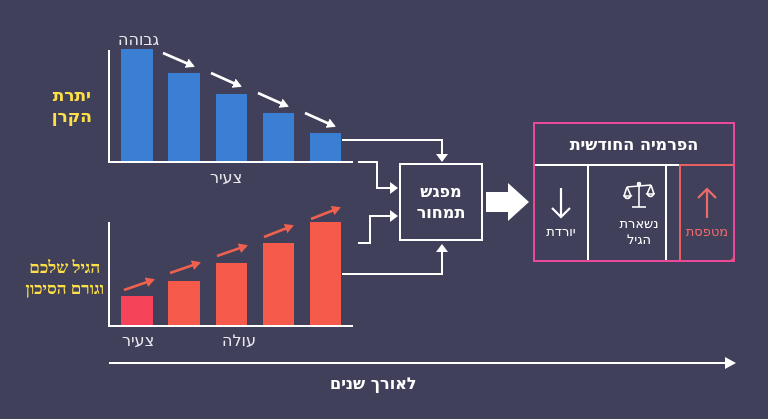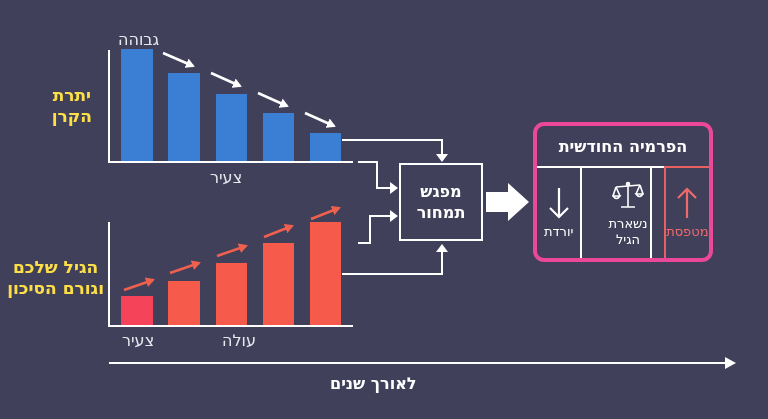--- a/index.html
+++ b/index.html
@@ -18,22 +18,22 @@
     text-align:center; direction:rtl; color:#fde047;
   }
   .small-lbl { font-size:16px; color:#e8e8ee; }
   .center-box {
     position:absolute; left:399px; top:163px; width:84px; height:78px;
     border:2px solid #ffffff; border-radius:0; box-sizing:border-box;
     display:flex; flex-direction:column; align-items:center; justify-content:center;
   }
   .center-box span { font-weight:bold; font-size:16px; line-height:21px; direction:rtl; }
   .premium {
-    position:absolute; left:533px; top:122px; width:180px; height:140px;
-    border:4px solid #ec4899; border-radius:11px; box-sizing:border-box;
+    position:absolute; left:533px; top:122px; width:202px; height:140px;
+    border:2px solid #ec4899; border-radius:0; box-sizing:border-box;
     overflow:hidden;
   }
   .premium-title {
     height:42px; display:flex; align-items:center; justify-content:center;
     border-bottom:2px solid #ffffff; box-sizing:border-box;
     font-weight:bold; font-size:16px; direction:rtl;
   }
   .cells { position:absolute; left:0; top:42px; right:0; bottom:0; display:flex; }
   .cell {
     flex:1; display:flex; flex-direction:column; align-items:center; justify-content:center;
@@ -48,21 +48,21 @@
 </head>
 <body>
 
 <div class="abs side-title" style="right:676px; top:85px;">
   <div>יתרת</div>
   <div>הקרן</div>
 </div>
 
 <div class="abs lbl small-lbl" style="left:118px; top:30px;">גבוהה</div>
 
-<div class="abs side-title" style="right:664px; top:257px;">
+<div class="abs side-title" style="right:664px; top:257px;font-family:Liberation Serif, serif;">
   <div>הגיל שלכם</div>
   <div>וגורם הסיכון</div>
 </div>
 
 <svg class="abs" style="left:0; top:0;" width="768" height="419">
   <defs>
     <marker id="whiteHead" markerWidth="10" markerHeight="10" refX="7" refY="5" orient="auto" markerUnits="userSpaceOnUse">
       <path d="M0,0 L9,5 L0,10 Z" fill="#ffffff"></path>
     </marker>
     <marker id="redHead" markerWidth="10" markerHeight="10" refX="7" refY="5" orient="auto" markerUnits="userSpaceOnUse">

